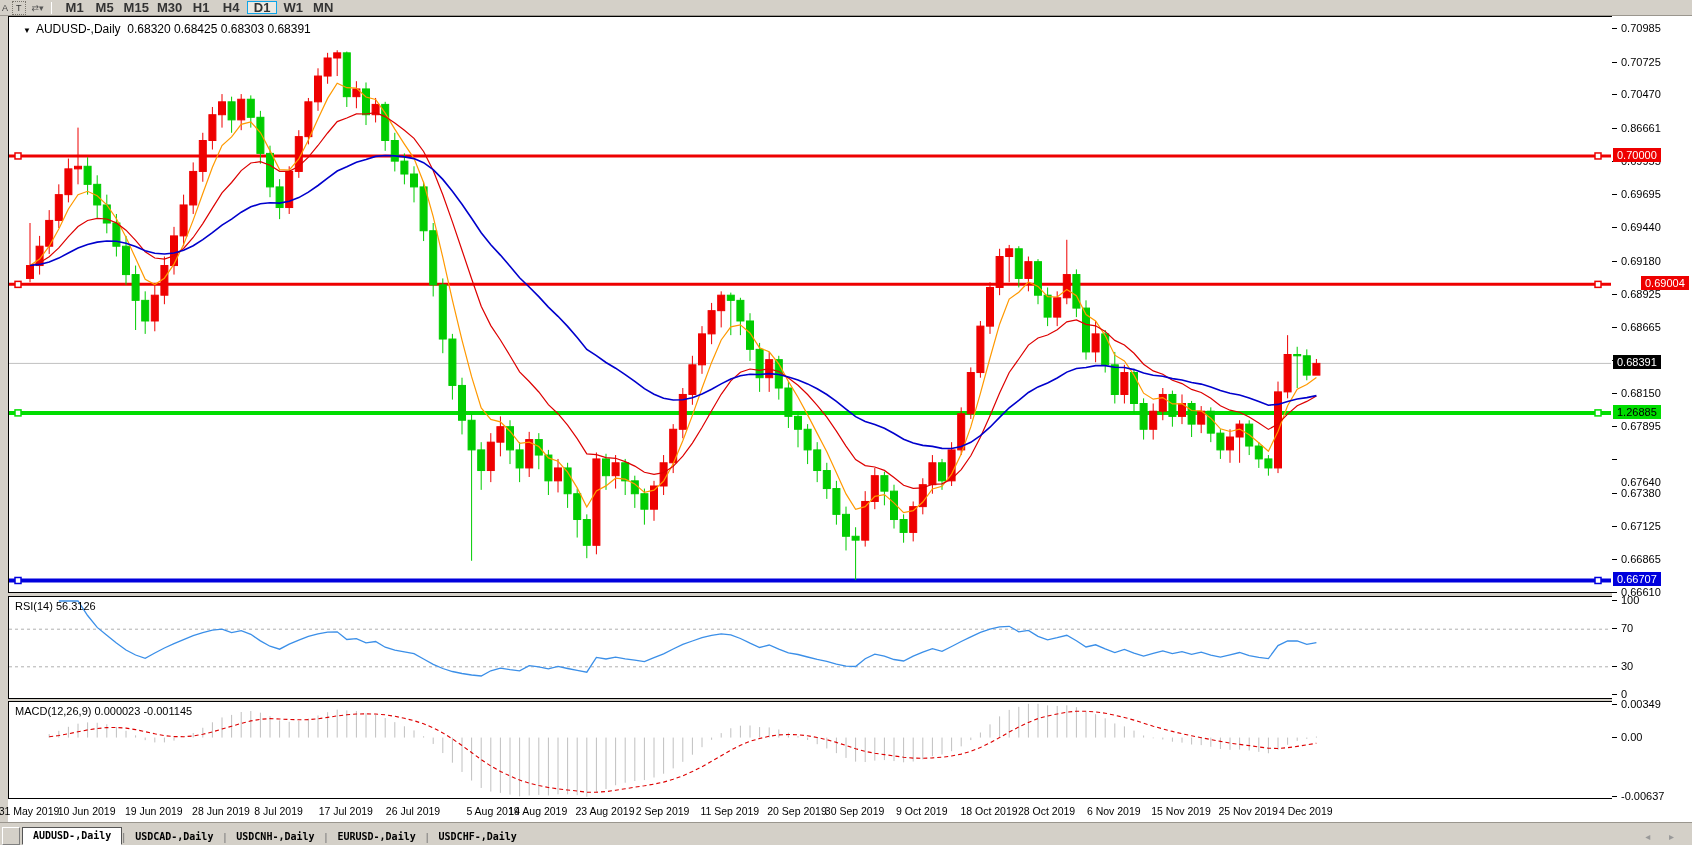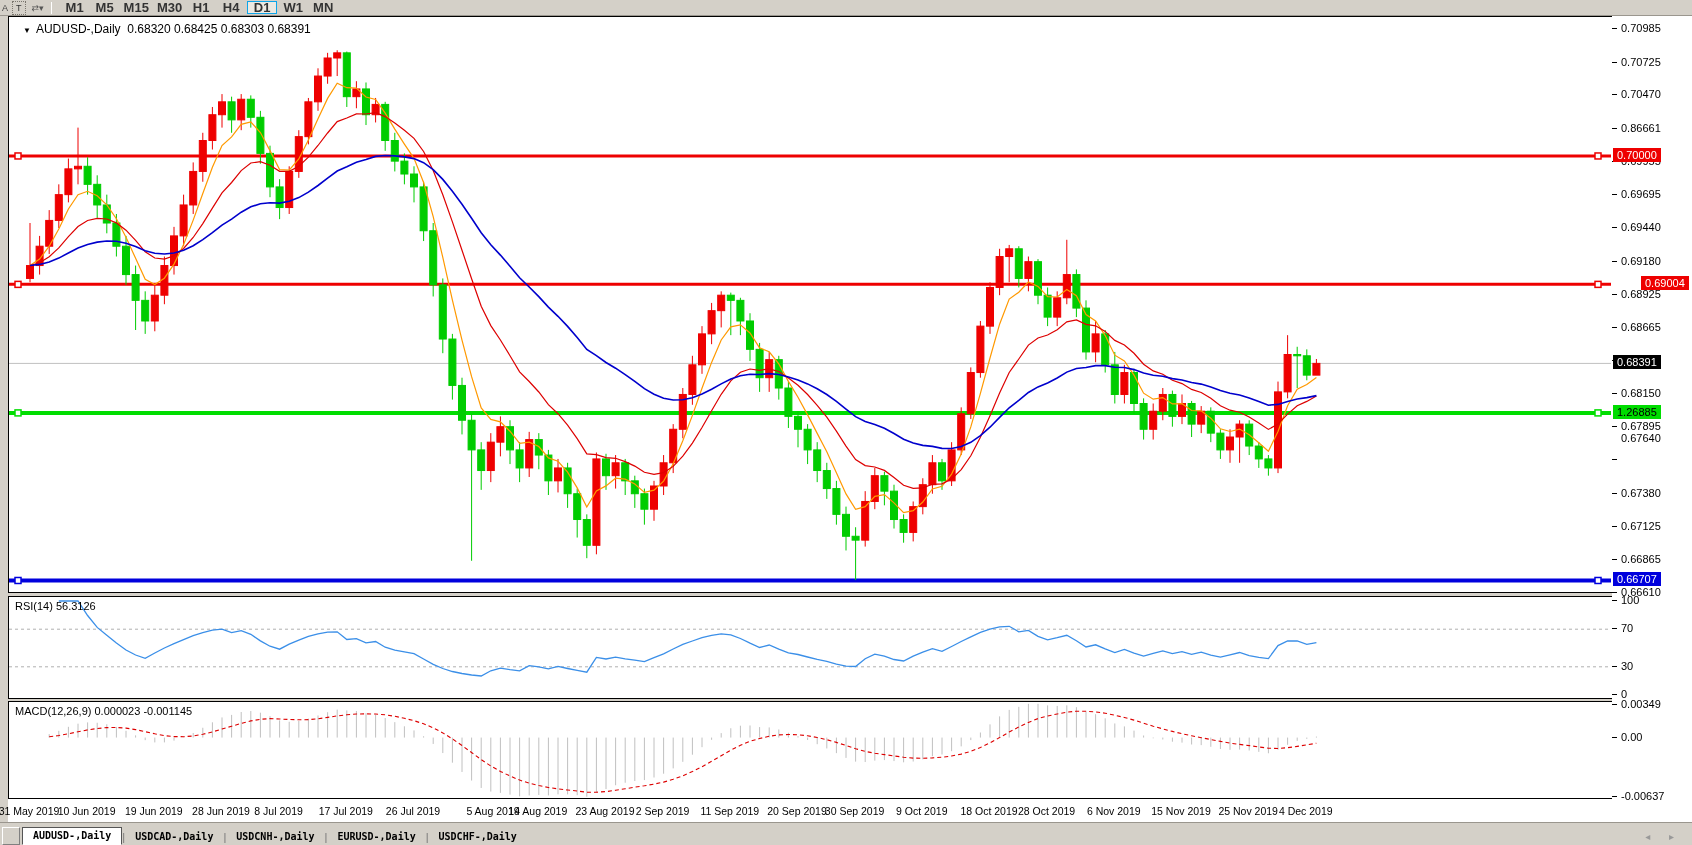--- a/index.html
+++ b/index.html
@@ -531,21 +531,21 @@
     <div class="axis-lbl" style="top: 277.556px;">0.68925</div>
     <div class="axis-tick" style="top: 311.074px;"></div>
     <div class="axis-lbl" style="top: 311.074px;">0.68665</div>
     <div class="axis-tick" style="top: 343.947px;"></div>
     <div class="axis-lbl" style="top: 343.947px;">0.68410</div>
     <div class="axis-tick" style="top: 377.466px;"></div>
     <div class="axis-lbl" style="top: 377.466px;">0.68150</div>
     <div class="axis-tick" style="top: 410.339px;"></div>
     <div class="axis-lbl" style="top: 410.339px;">0.67895</div>
     <div class="axis-tick" style="top: 443.213px;"></div>
-    <div class="axis-lbl" style="top: 422px;">0.67640</div>
+    <div class="axis-lbl" style="top: 466px;">0.67640</div>
     <div class="axis-tick" style="top: 476.731px;"></div>
     <div class="axis-lbl" style="top: 476.731px;">0.67380</div>
     <div class="axis-tick" style="top: 509.604px;"></div>
     <div class="axis-lbl" style="top: 509.604px;">0.67125</div>
     <div class="axis-tick" style="top: 543.122px;"></div>
     <div class="axis-lbl" style="top: 543.122px;">0.66865</div>
     <div class="axis-tick" style="top: 575.996px;"></div>
     <div class="axis-lbl" style="top: 575.996px;">0.66610</div>
     <div class="axis-tick" style="top: 584px;"></div>
     <div class="axis-lbl" style="top: 584px;">100</div>

